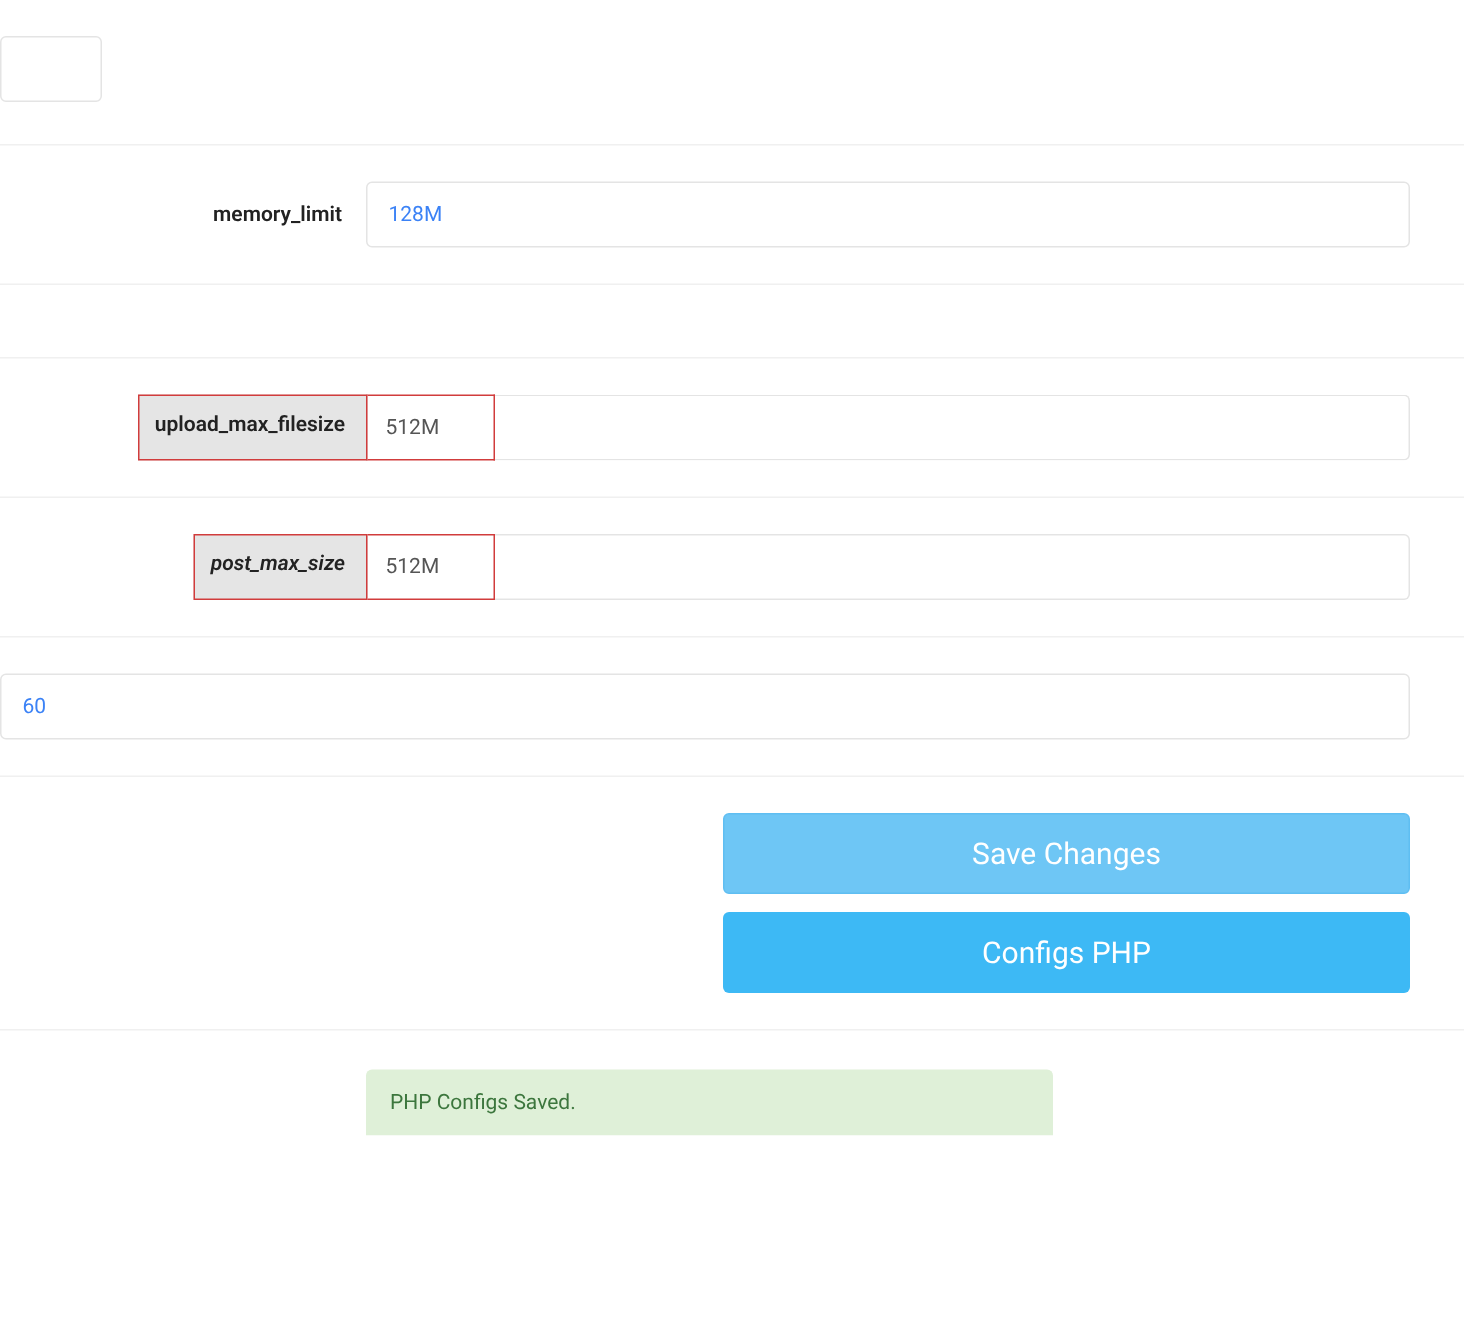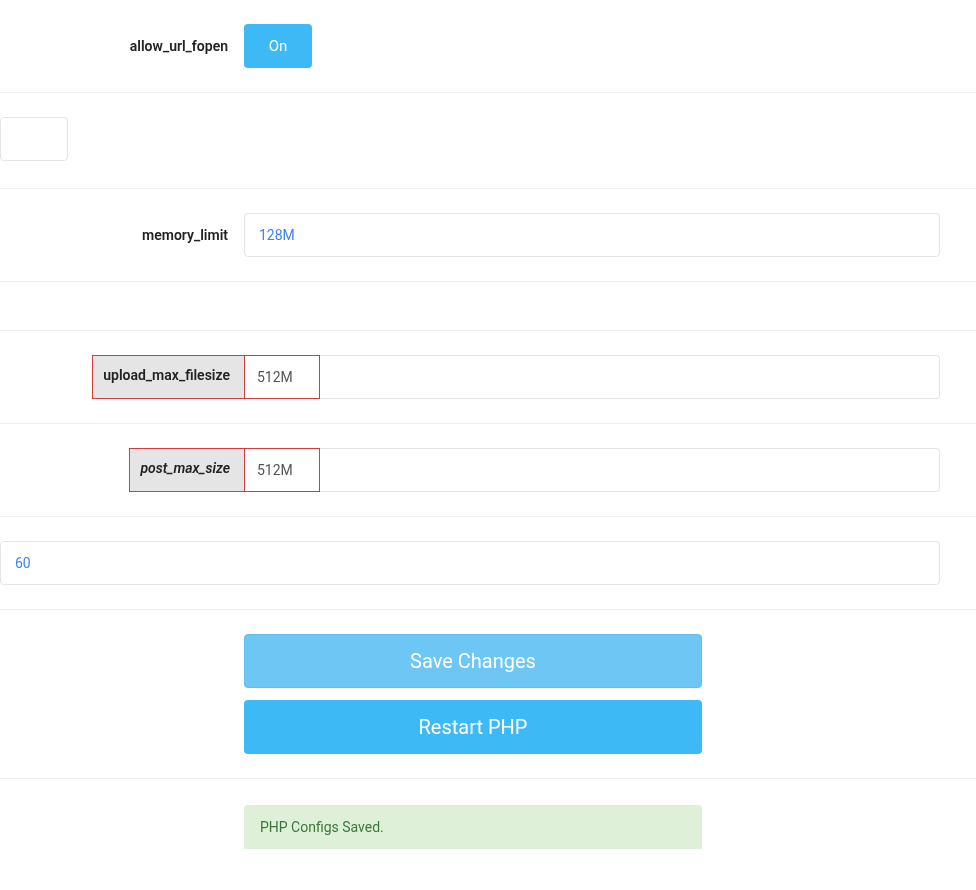--- a/index.html
+++ b/index.html
@@ -83,21 +83,21 @@
       justify-content: flex-end;
     }
     .highlight-row {
       position: relative;
     }
     .highlight-field-wrap {
       display: flex;
       align-items: stretch;
     }
     .highlight-short {
-      width: 76px;
+      width: 86px;
       border: 1px solid #d13c3c;
       border-left: 1px solid #e4e4e4;
       border-radius: 0;
       height: 44px;
       padding: 10px 12px;
       font-size: 14px;
       color: #555;
       background: #fff;
       font-family: inherit;
     }
@@ -105,20 +105,21 @@
       flex: 1;
       height: 44px;
       border: 1px solid #e4e4e4;
       border-left: none;
       border-radius: 0 4px 4px 0;
       background: #fff;
     }
     .button-row {
       display: flex;
       padding: 24px 36px 8px 244px;
+      justify-content: flex-end;
     }
     .button-row-2 {
       padding-top: 4px;
       padding-bottom: 24px;
       border-bottom: 1px solid #f0f0f0;
     }
     .btn {
       width: 458px;
       height: 54px;
       display: flex;
@@ -160,26 +161,20 @@
     .row-post .label-wrap {
       padding-left: 10px;
       font-style: italic;
     }
   </style>
 </head>
 <body>
 
 <div class="container">
 
-  <div class="form-row">
-    <div class="label-col">allow_url_fopen</div>
-    <div class="field-col">
-      <div class="toggle-on">On</div>
-    </div>
-  </div>
 
   <div class="form-row">
     <div class="field-col">
       <div class="toggle-off"></div>
     </div>
   </div>
 
   <div class="form-row">
     <div class="label-col">memory_limit</div>
     <div class="field-col">
@@ -214,20 +209,20 @@
     <div class="field-col">
       <input class="text-input" type="text" value="60" style="">
     </div>
   </div>
 
   <div class="button-row">
     <button class="btn btn-save">Save Changes</button>
   </div>
 
   <div class="button-row button-row-2">
-    <button class="btn btn-restart">Restart PHP</button>
+    <button class="btn btn-restart">Configs PHP</button>
   </div>
 
   <div class="alert-row">
     <div class="alert-success">PHP Configs Saved.</div>
   </div>
 
 </div>
 
 </body></html>

